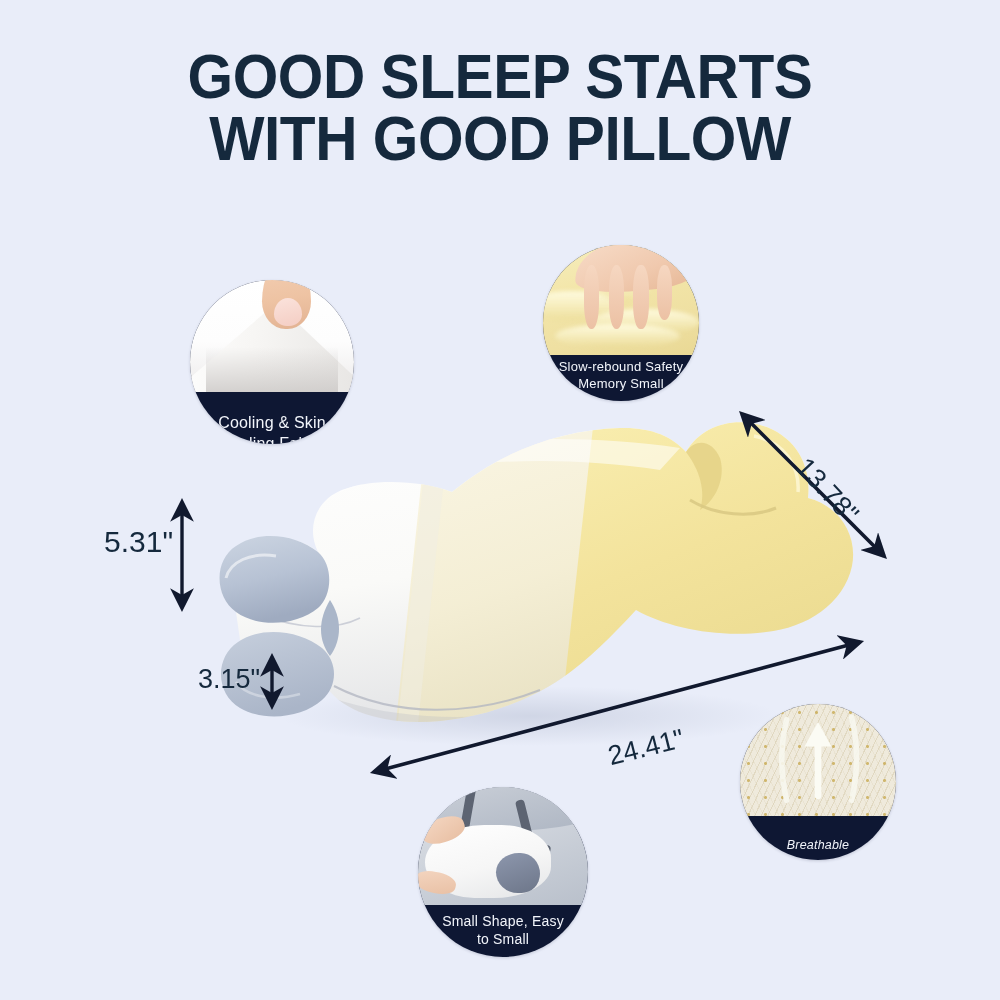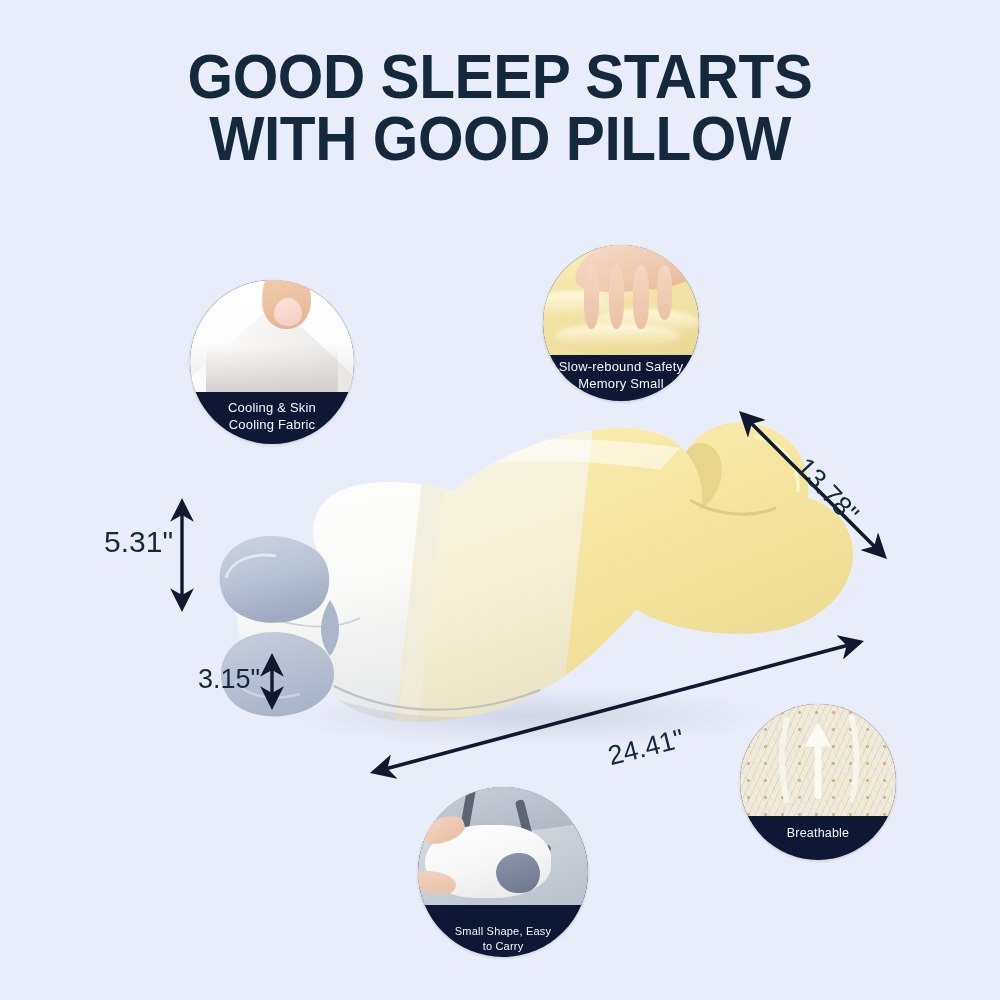--- a/index.html
+++ b/index.html
@@ -275,21 +275,21 @@
   <div class="badge" style="left:190px;top:280px;width:164px;height:164px;">
     <div class="photo" style="height:112px;">
       <div class="art">
         <div class="fabric-bg"></div>
         <div class="fabric-peak"></div>
         <div class="fabric-shadow"></div>
         <div class="finger"></div>
         <div class="nail"></div>
       </div>
     </div>
-    <div class="cap" style="height:52px;font-size:13px;padding-top:7px;">
+    <div class="cap" style="height:52px;font-size:16px;padding-top:20px;">
       <div>Cooling &amp; Skin</div>
       <div>Cooling Fabric</div>
     </div>
   </div>
 
   <div class="badge" style="left:543px;top:245px;width:156px;height:156px;">
     <div class="photo" style="height:110px;">
       <div class="art">
         <div class="foam-bg"></div>
         <div class="foam-w" style="left:-12%;top:42%;width:62%;height:26%;"></div>
@@ -316,38 +316,38 @@
         <div class="bag-lid"></div>
         <div class="bag-strap" style="left:26%;top:-4%;width:9px;height:60%;transform:rotate(10deg);"></div>
         <div class="bag-strap" style="left:62%;top:10%;width:9px;height:58%;transform:rotate(-14deg);"></div>
         <div class="bag-strap" style="left:30%;top:44%;width:48%;height:9px;transform:rotate(9deg);"></div>
         <div class="pillow-mini"></div>
         <div class="pillow-notch"></div>
         <div class="mini-hand" style="left:2%;top:26%;width:26%;height:20%;transform:rotate(-18deg);"></div>
         <div class="mini-hand" style="left:-2%;top:72%;width:24%;height:18%;transform:rotate(12deg);"></div>
       </div>
     </div>
-    <div class="cap" style="height:52px;font-size:11px;padding-top:19px;">
+    <div class="cap" style="height:52px;font-size:14px;padding-top:7px;">
       <div>Small Shape, Easy</div>
-      <div>to Carry</div>
+      <div>to Small</div>
     </div>
   </div>
 
   <div class="badge" style="left:740px;top:704px;width:156px;height:156px;">
     <div class="photo" style="height:112px;">
       <div class="art">
         <div class="mesh-bg"></div>
         <div class="dots"></div>
 
         <svg viewBox="0 0 100 100" style="position:absolute;inset:0;width:100%;height:100%;">
           <path d="M50,82 C50,60 50,44 50,30" stroke="#fbfbf4" stroke-width="6" fill="none" stroke-linecap="round"></path>
           <path d="M50,16 L62,38 L38,38 Z" fill="#fbfbf4"></path>
           <path d="M22,86 C16,60 16,38 22,14" stroke="#f7f7ee" stroke-width="5" fill="none" stroke-linecap="round" opacity=".9"></path>
           <path d="M80,86 C86,60 86,36 80,12" stroke="#f7f7ee" stroke-width="5" fill="none" stroke-linecap="round" opacity=".9"></path>
         </svg>
       </div>
     </div>
-    <div class="cap" style="height:44px;font-size:12.5px;padding-top:9px;">
+    <div class="cap" style="height:44px;font-size:12.5px;padding-top:21px;font-style:italic;">
       <div>Breathable</div>
     </div>
   </div>
 
 </div>
 
 </body></html>

